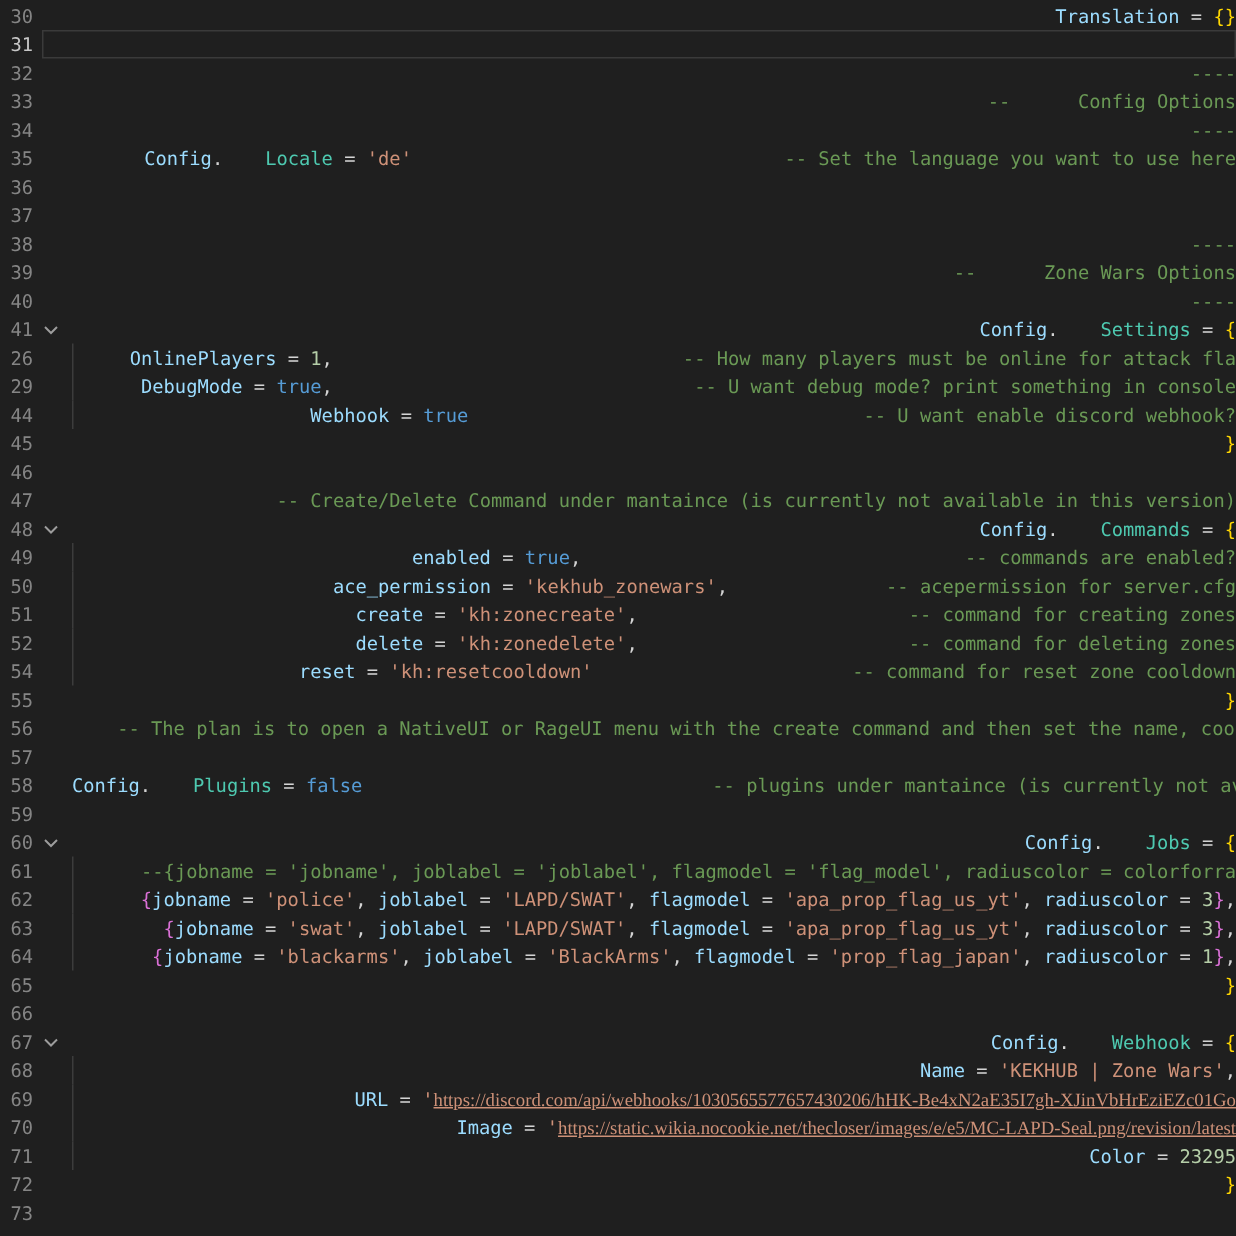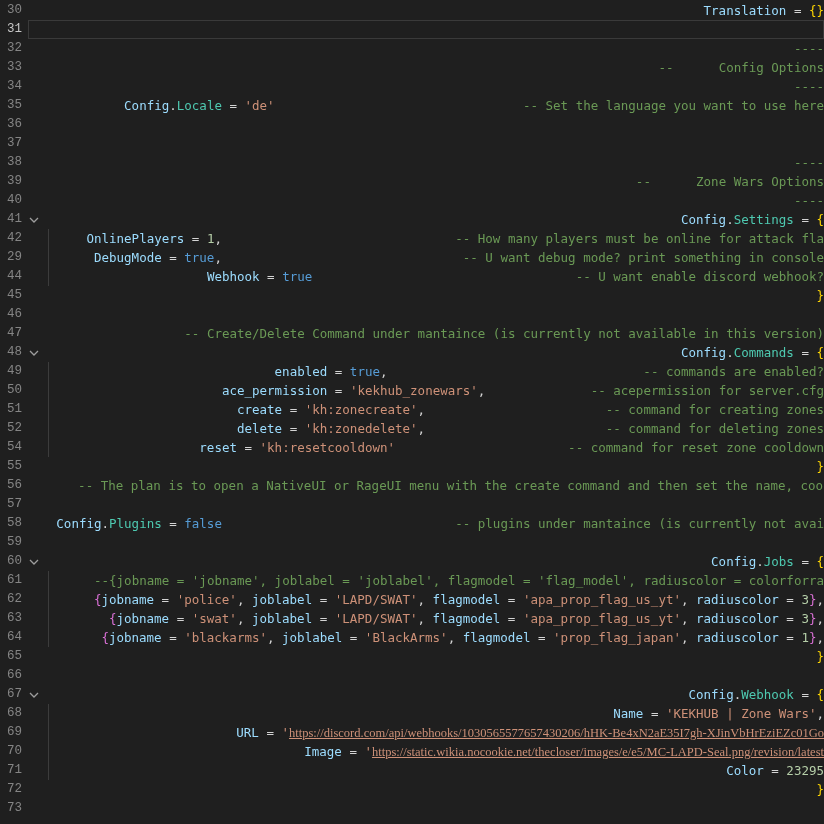--- a/index.html
+++ b/index.html
@@ -6,33 +6,32 @@
   body{
     width:824px;height:824px;overflow:hidden;
     background:var(--background,#1f1f1f);
     font-family:"DejaVu Sans Mono","Liberation Mono",monospace;
   }
   .editor{position:relative;padding-top:1px;font-size:12.5px;line-height:19px;}
   .line{display:flex;height:19px;position:relative;white-space:pre;}
   .num{
     flex:none;width:22px;text-align:right;color:var(--gutter,#858585);
     user-select:none;
-    font-family:Liberation Mono, monospace;
   }
   .fold{flex:none;width:26px;display:flex;align-items:center;padding-left:7px;box-sizing:border-box;}
   .fold svg{display:block;}
   .code{flex:1;white-space:pre;overflow:hidden;text-align:right;}
   .guide{position:absolute;left:48px;top:0;bottom:0;width:1px;background:var(--indent_guide,#3c3c3c);}
   .line.cur .num{color:var(--gutter_active,#c6c6c6);}
   .line.cur::after{
     content:"";position:absolute;left:28px;right:0;top:0;bottom:0;
     border:1px solid var(--current_line_border,#3a3a3a);box-sizing:border-box;pointer-events:none;
   }
   .tk-var{color:var(--variable,#9cdcfe);}
-  .tk-prop{color:var(--property,#4ec9b0);}
+  .tk-prop{color:var(--property,#4ec9b0);margin-left:28px;}
   .tk-op{color:var(--punctuation,#d4d4d4);}
   .tk-b1{color:var(--brace1,#ffd700);}
   .tk-b2{color:var(--brace2,#da70d6);}
   .tk-str{color:var(--string,#ce9178);}
   .tk-stru{color:var(--string,#ce9178);text-decoration:underline;font-family:Liberation Serif, serif;}
   .tk-num{color:var(--number,#b5cea8);}
   .tk-kw{color:var(--keyword,#569cd6);}
   .tk-com{color:var(--comment,#6a9955);}
 </style>
 </head>
@@ -46,21 +45,21 @@
     <div class="line"><div class="num">34</div><div class="fold"></div><div class="code"><span class="tk-com">    ----</span></div></div>
     <div class="line"><div class="num">35</div><div class="fold"></div><div class="code"><span class="tk-var">Config</span><span class="tk-op">.</span><span class="tk-prop">Locale</span><span class="tk-op"> = </span><span class="tk-str">'de'</span><span class="tk-com">                                 -- Set the language you want to use here</span></div></div>
     <div class="line"><div class="num">36</div><div class="fold"></div><div class="code"></div></div>
     <div class="line"><div class="num">37</div><div class="fold"></div><div class="code"></div></div>
     <div class="line"><div class="num">38</div><div class="fold"></div><div class="code"><span class="tk-com">    ----</span></div></div>
     <div class="line"><div class="num">39</div><div class="fold"></div><div class="code"><span class="tk-com">    --      Zone Wars Options</span></div></div>
     <div class="line"><div class="num">40</div><div class="fold"></div><div class="code"><span class="tk-com">    ----</span></div></div>
     <div class="line"><div class="num">41</div><div class="fold"><svg width="10" height="8" viewBox="0 0 10 8">
           <path d="M1 2 L5 6 L9 2" fill="none" stroke="#9d9d9d" stroke-width="1.3"></path>
         </svg></div><div class="code"><span class="tk-var">Config</span><span class="tk-op">.</span><span class="tk-prop">Settings</span><span class="tk-op"> = </span><span class="tk-b1">{</span></div></div>
-    <div class="line"><div class="guide"></div><div class="num">42</div><div class="fold"></div><div class="code"><span class="tk-op">    </span><span class="tk-var">OnlinePlayers</span><span class="tk-op"> = </span><span class="tk-num">1</span><span class="tk-op">,</span><span class="tk-com">                               -- How many players must be online for attack fla</span></div></div>
+    <div class="line"><div class="guide"></div><div class="num">26</div><div class="fold"></div><div class="code"><span class="tk-op">    </span><span class="tk-var">OnlinePlayers</span><span class="tk-op"> = </span><span class="tk-num">1</span><span class="tk-op">,</span><span class="tk-com">                               -- How many players must be online for attack fla</span></div></div>
     <div class="line"><div class="guide"></div><div class="num">29</div><div class="fold"></div><div class="code"><span class="tk-op">    </span><span class="tk-var">DebugMode</span><span class="tk-op"> = </span><span class="tk-kw">true</span><span class="tk-op">,</span><span class="tk-com">                                -- U want debug mode? print something in console</span></div></div>
     <div class="line"><div class="guide"></div><div class="num">44</div><div class="fold"></div><div class="code"><span class="tk-op">    </span><span class="tk-var">Webhook</span><span class="tk-op"> = </span><span class="tk-kw">true</span><span class="tk-com">                                   -- U want enable discord webhook?</span></div></div>
     <div class="line"><div class="num">45</div><div class="fold"></div><div class="code"><span class="tk-b1">}</span></div></div>
     <div class="line"><div class="num">46</div><div class="fold"></div><div class="code"></div></div>
     <div class="line"><div class="num">47</div><div class="fold"></div><div class="code"><span class="tk-com">    -- Create/Delete Command under mantaince (is currently not available in this version)</span></div></div>
     <div class="line"><div class="num">48</div><div class="fold"><svg width="10" height="8" viewBox="0 0 10 8">
           <path d="M1 2 L5 6 L9 2" fill="none" stroke="#9d9d9d" stroke-width="1.3"></path>
         </svg></div><div class="code"><span class="tk-var">Config</span><span class="tk-op">.</span><span class="tk-prop">Commands</span><span class="tk-op"> = </span><span class="tk-b1">{</span></div></div>
     <div class="line"><div class="guide"></div><div class="num">49</div><div class="fold"></div><div class="code"><span class="tk-op">    </span><span class="tk-var">enabled</span><span class="tk-op"> = </span><span class="tk-kw">true</span><span class="tk-op">,</span><span class="tk-com">                                  -- commands are enabled?</span></div></div>
     <div class="line"><div class="guide"></div><div class="num">50</div><div class="fold"></div><div class="code"><span class="tk-op">    </span><span class="tk-var">ace_permission</span><span class="tk-op"> = </span><span class="tk-str">'kekhub_zonewars'</span><span class="tk-op">,</span><span class="tk-com">              -- acepermission for server.cfg</span></div></div>

